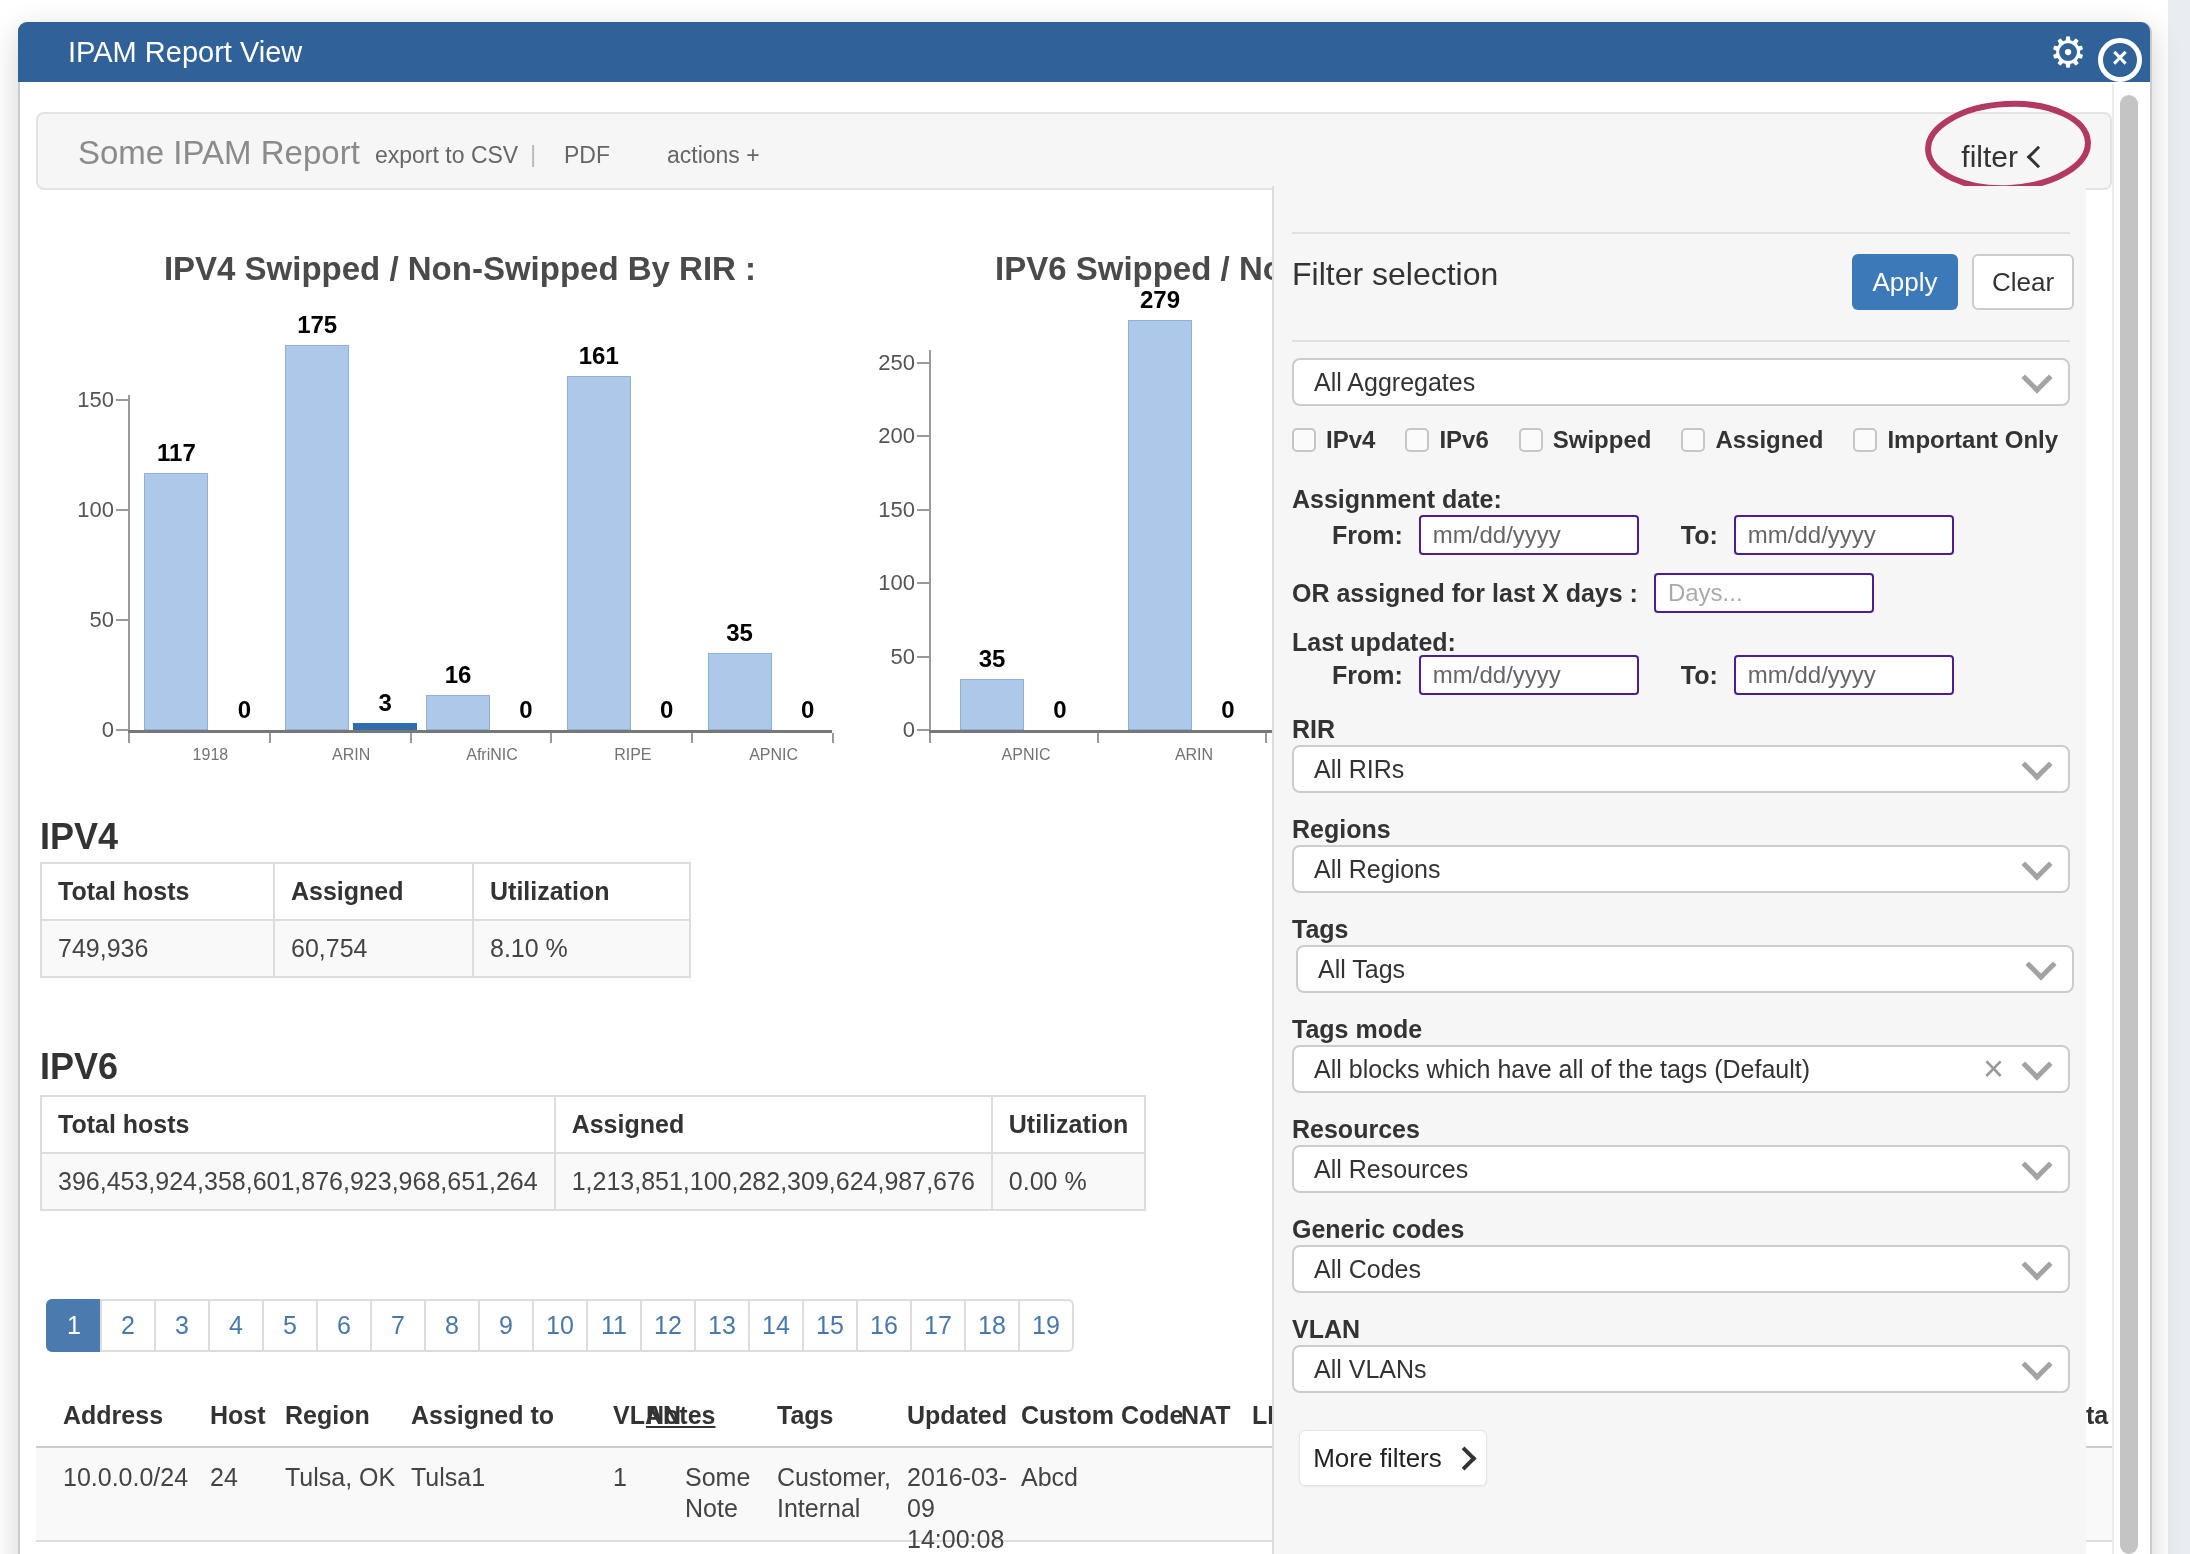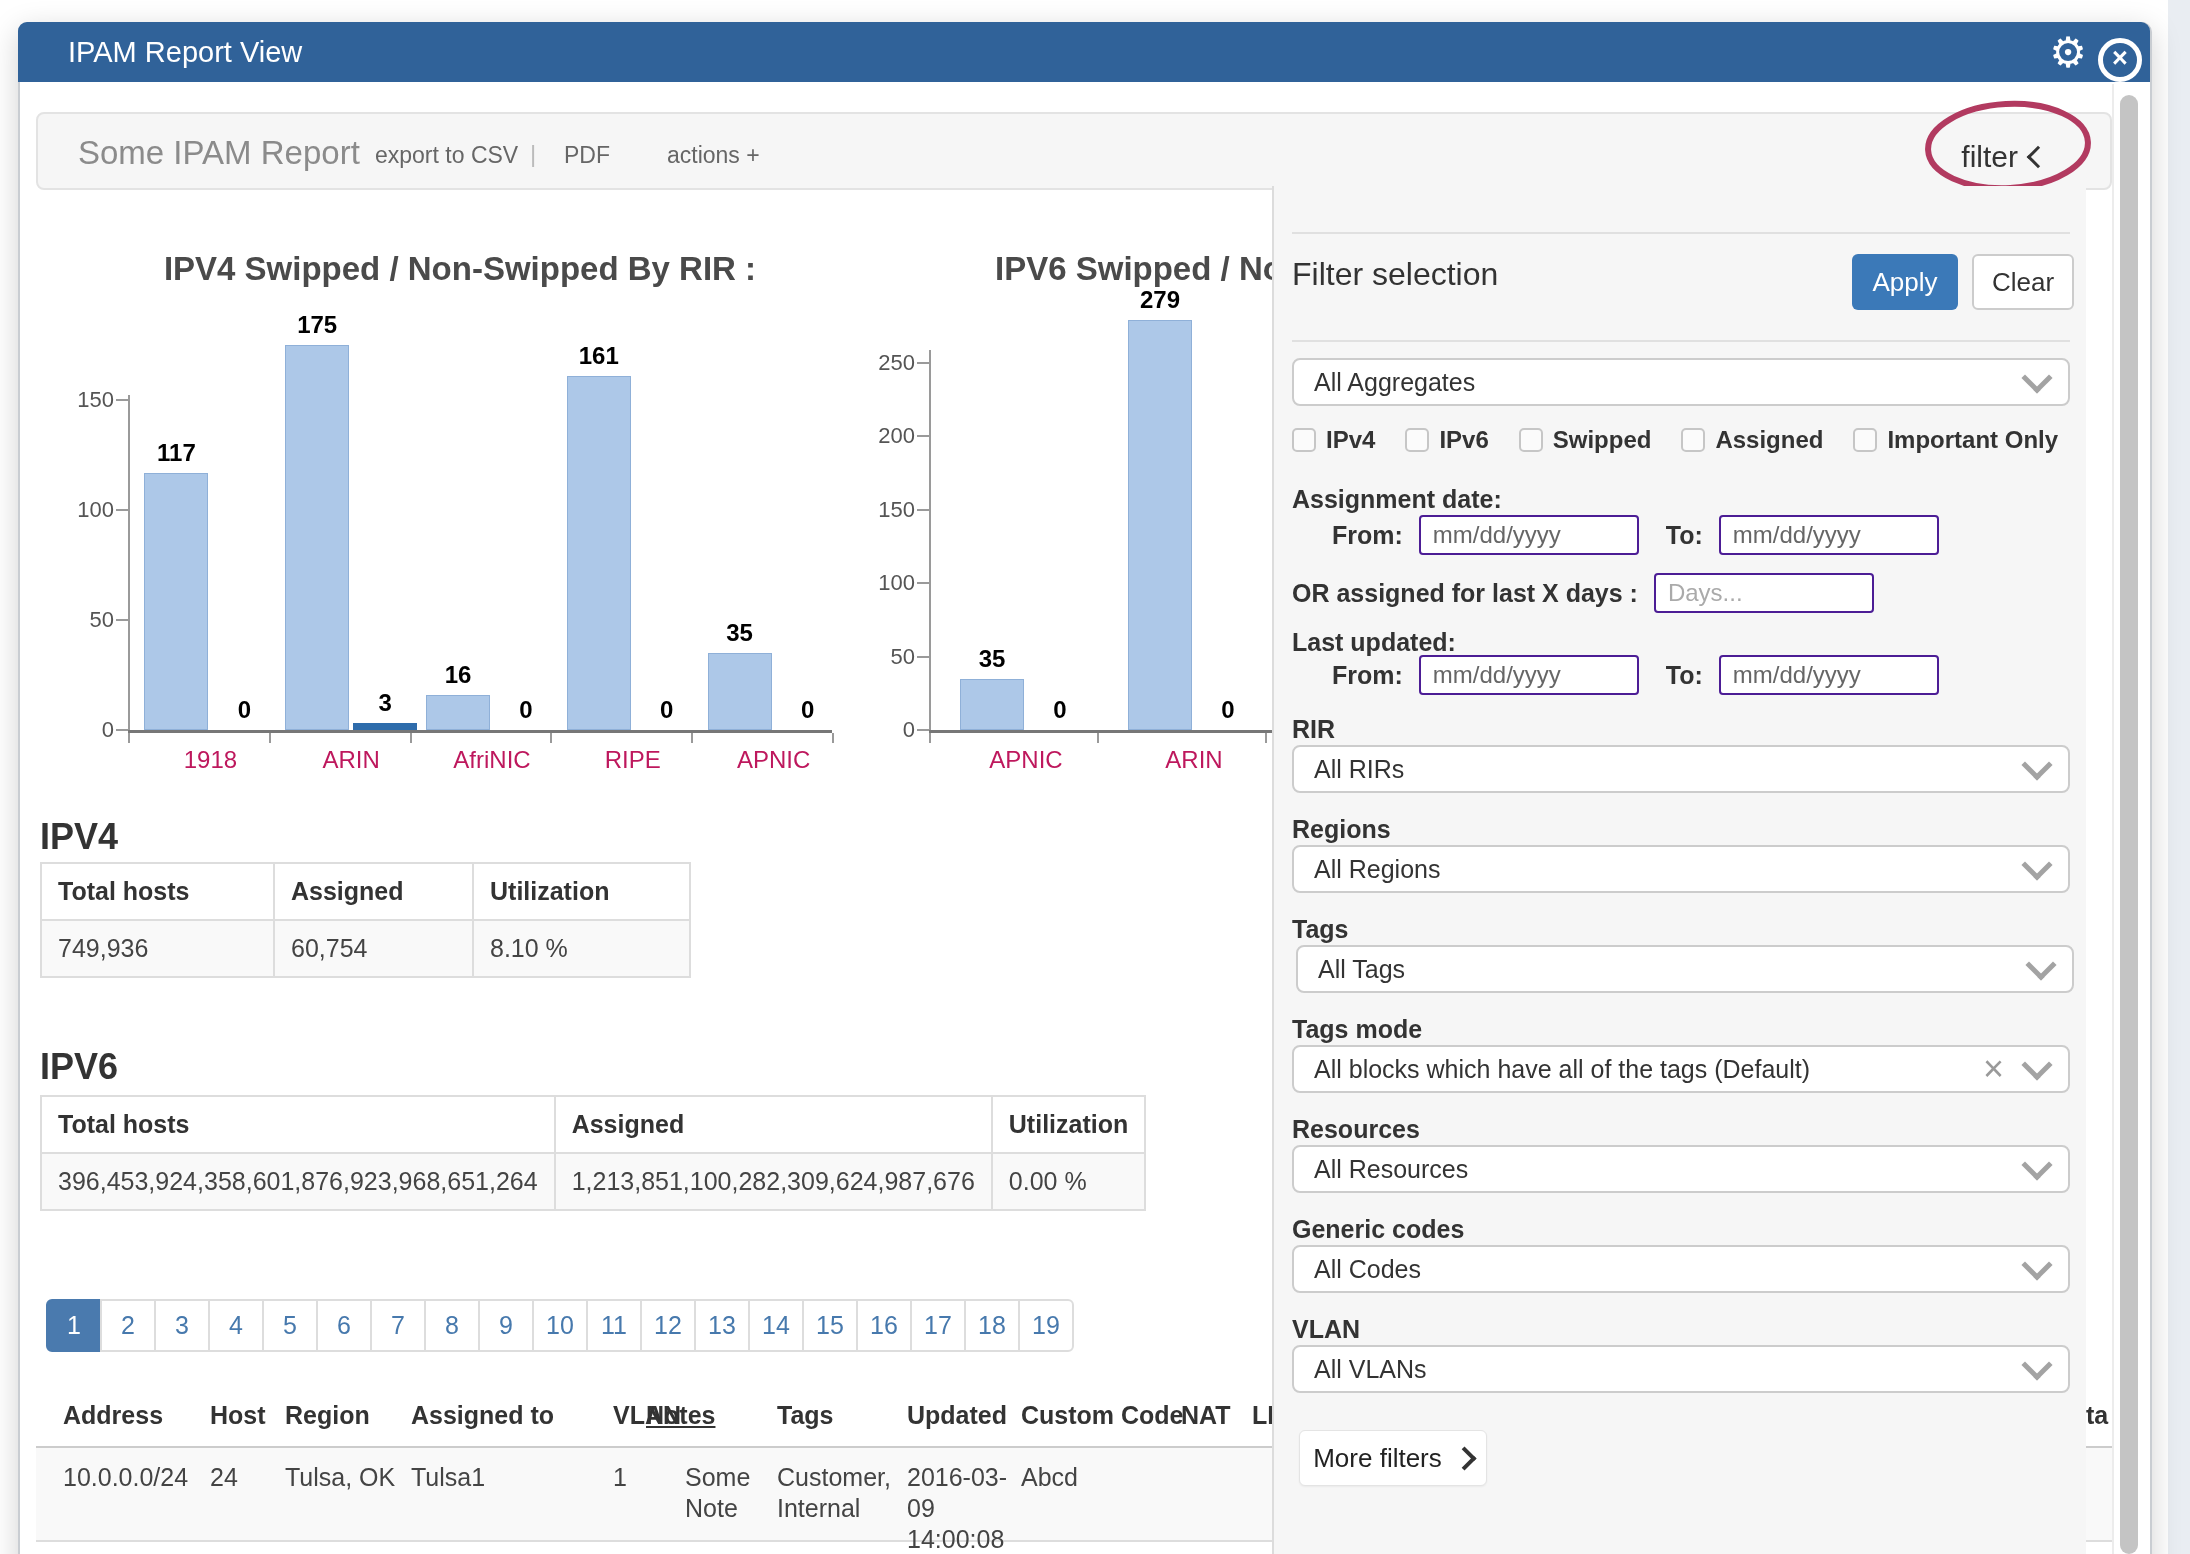--- a/index.html
+++ b/index.html
@@ -32,21 +32,21 @@
   .annotation{left:1922px;top:98px;width:172px;height:96px;pointer-events:none;}
 
   
   .chart{overflow:visible;}
   #chart-ipv4{left:40px;top:225px;width:840px;height:560px;}
   #chart-ipv6{left:900px;top:225px;width:560px;height:560px;}
   .chart div{position:absolute;}
   .chart-title{font-size:33px;font-weight:bold;color:#4a4a4a;white-space:nowrap;}
   .ytick-label{font-size:22px;color:#555;}
   .bar-label{font-weight:bold;font-size:24px;color:#000;}
-  .cat-label{font-size:24px;color:#be185d;}
+  .cat-label{font-size:16px;color:#737373;}
 
   
   .section-heading{font-size:36px;font-weight:bold;color:#333;}
   table.summary{position:absolute;border-collapse:collapse;background:#fff;}
   table.summary th,table.summary td{border:2px solid #ddd;text-align:left;padding:0 16px;height:55px;
       font-size:25px;white-space:nowrap;}
   table.summary th{font-weight:bold;color:#333;background:#fff;}
   table.summary td{color:#444;background:#f9f9f9;}
 
   
@@ -78,21 +78,21 @@
   .chev-down{width:17px;height:17px;border-right:5px solid #a3a3a3;border-bottom:5px solid #a3a3a3;
              transform:rotate(45deg);margin-top:-8px;flex:none;}
   .x-icon{font-size:36px;color:#9a9a9a;line-height:1;margin-right:22px;flex:none;cursor:pointer;}
   .checkbox-row{position:absolute;left:18px;top:240px;display:flex;align-items:center;gap:30px;}
   .cb-item{display:flex;align-items:center;gap:10px;cursor:pointer;}
   .cb-box{width:24px;height:24px;background:#fbfbfb;border:2px solid #c6c6c6;border-radius:5px;box-sizing:border-box;}
   .cb-label{font-size:24px;font-weight:bold;color:#333;white-space:nowrap;}
   .panel-label{position:absolute;font-size:25px;font-weight:bold;color:#333;white-space:nowrap;}
   .date-row{position:absolute;display:flex;align-items:center;gap:16px;}
   .dlabel{font-size:25px;font-weight:bold;color:#333;white-space:nowrap;}
-  .dlabel.to{margin-left:11px;}
+  .dlabel.to{margin-left:26px;}
   .tinput{width:220px;height:40px;border:2px solid #4c1d95;border-radius:4px;font-size:24px;padding:0 12px;
           color:#555;background:#fff;font-family:inherit;box-sizing:border-box;}
   .tinput::placeholder{color:#666;opacity:1;}
   .tinput.days::placeholder{color:#aaa;}
   .btn-more{position:absolute;left:25px;top:1244px;width:186px;height:54px;background:#fff;border:1px solid #e4e4e4;
             border-radius:6px;display:flex;align-items:center;justify-content:center;gap:14px;
             font-size:26px;color:#222;cursor:pointer;box-shadow:0 1px 2px rgba(0,0,0,.05);}
   .chev-right{width:13px;height:13px;border-top:4px solid #333;border-right:4px solid #333;transform:rotate(45deg);}
 
   

